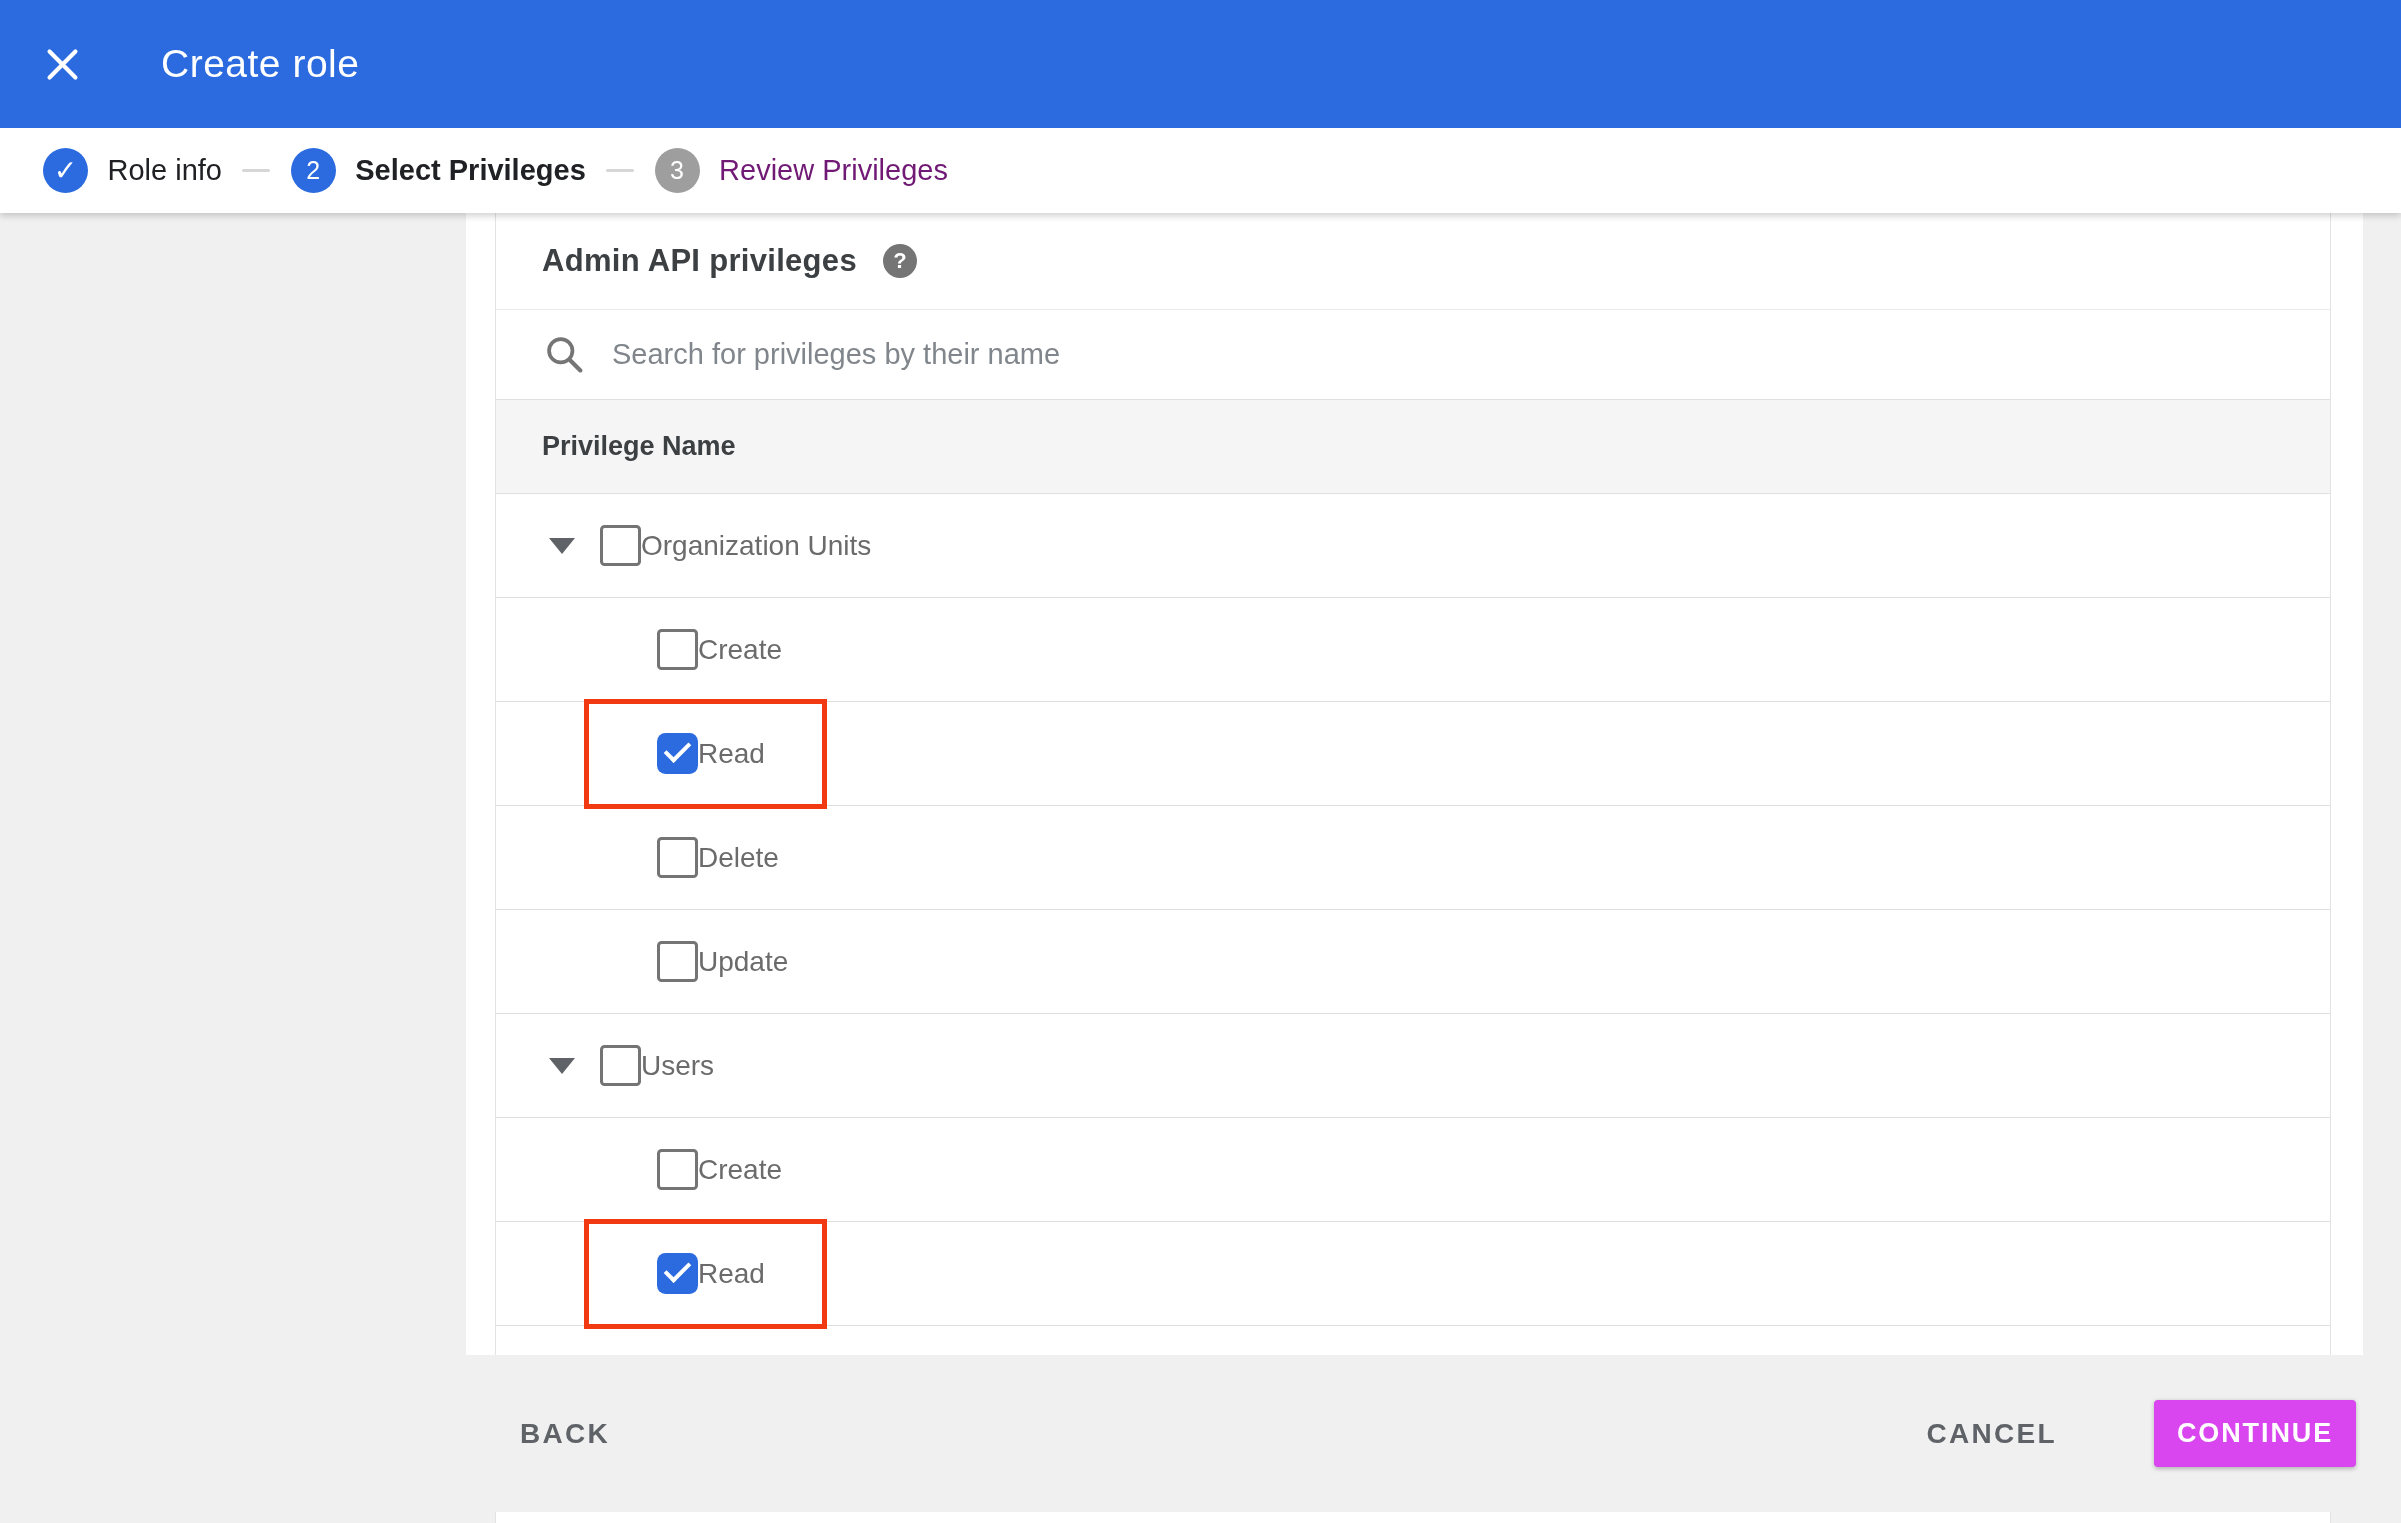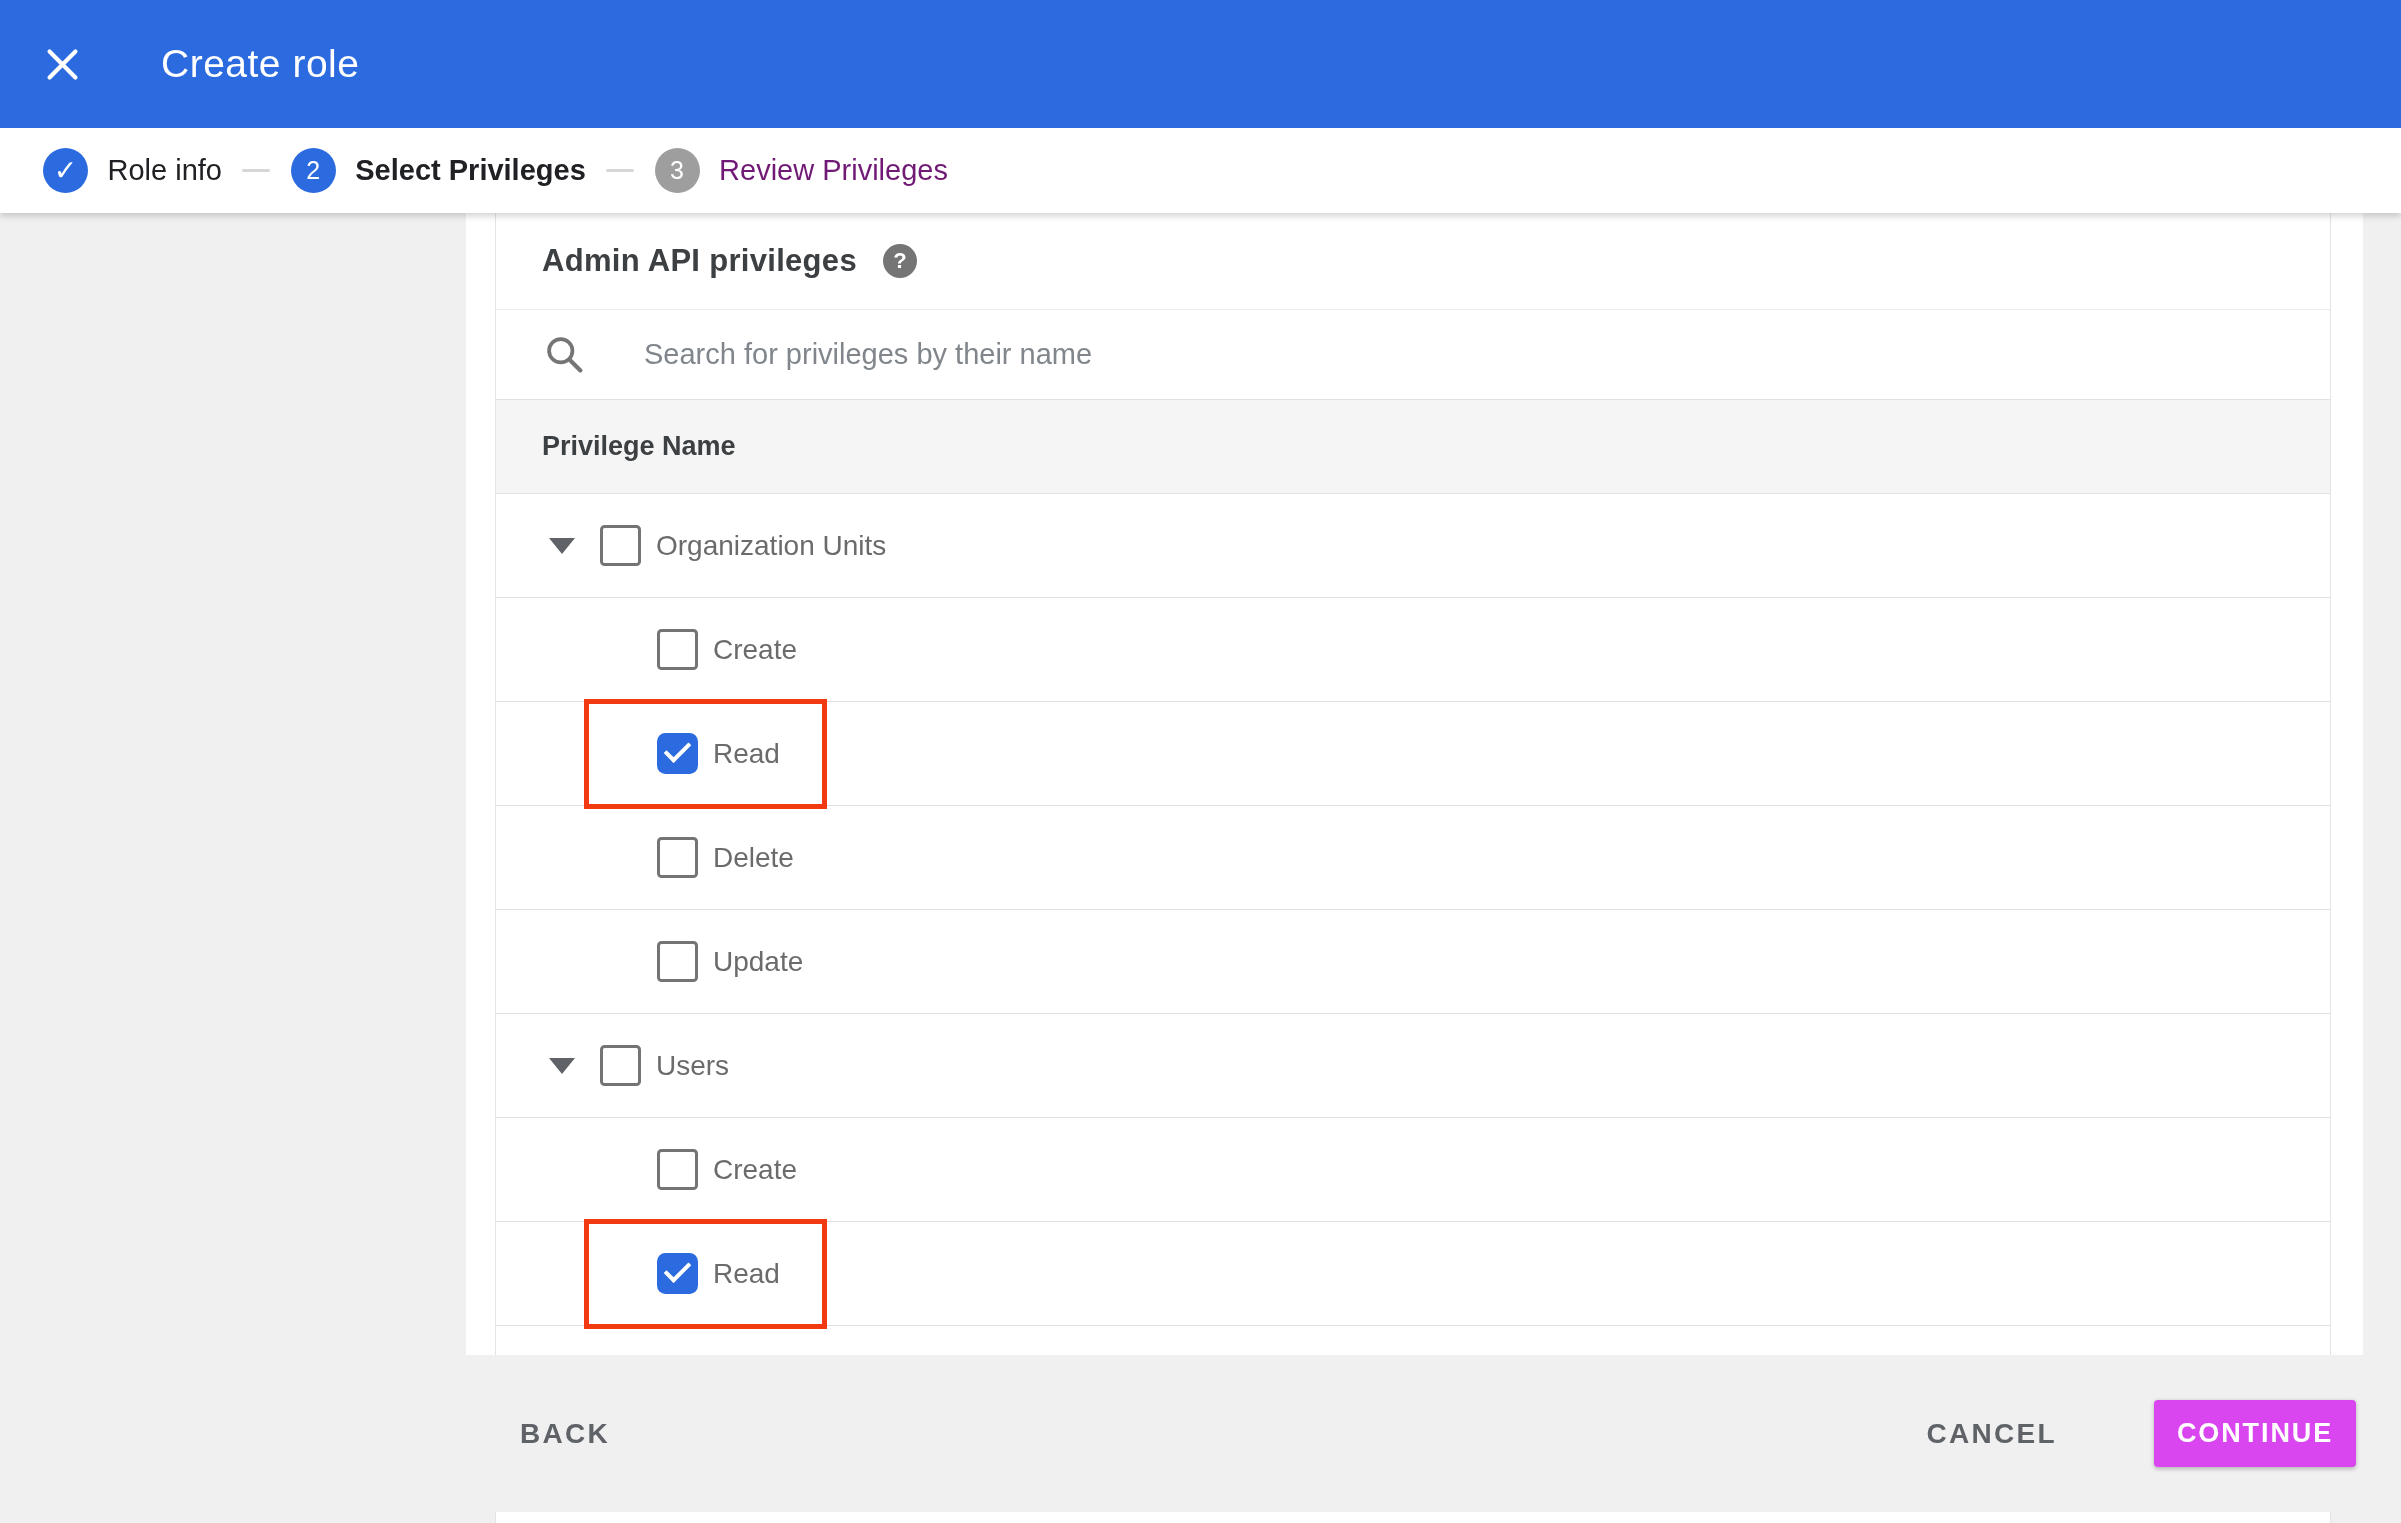--- a/index.html
+++ b/index.html
@@ -45,21 +45,21 @@
     border-left:1.9px solid #e3e3e3; border-right:1.9px solid #e3e3e3; z-index:2;
   }
   .panel-heading-block { height:97px; display:flex; align-items:center; padding-left:46px; border-bottom:1.9px solid #ececec; }
   .panel-heading { font-size:31px; font-weight:700; color:#3c4043; letter-spacing:0.3px; }
   .help-icon {
     width:34px; height:34px; border-radius:50%; background:#757575; color:#ffffff;
     display:flex; align-items:center; justify-content:center; font-size:22px; font-weight:700;
     margin-left:26px; cursor:pointer;
   }
 
-  .search-row { height:90px; display:flex; align-items:center; padding-left:47px; border-bottom:1.9px solid #e0e0e0;gap:32px; }
+  .search-row { height:90px; display:flex; align-items:center; padding-left:47px; border-bottom:1.9px solid #e0e0e0; }
   .search-icon { flex:none; }
   .search-input {
     border:none; outline:none; margin-left:26px; font-size:29px; color:#3c4043; width:1485px;
     font-family:"Liberation Sans","DejaVu Sans",sans-serif; background:transparent;
   }
   .search-input::placeholder { color:#80868b; opacity:1; }
 
   .table-header-row { height:94px; background:#f5f5f5; display:flex; align-items:center; padding-left:46px; border-bottom:1.9px solid #e0e0e0; }
   .table-header-label { font-size:27px; font-weight:700; color:#3c4043; }
 
@@ -70,21 +70,21 @@
     width:0; height:0; border-left:13px solid transparent; border-right:13px solid transparent;
     border-top:16px solid #5f6368; margin-right:25px; cursor:pointer; flex:none;
   }
   .cb { width:41px; height:41px; flex:none; cursor:pointer; position:relative; }
   .cb.unchecked { border:3.7px solid #747474; border-radius:4.6px; background:#ffffff; }
   .cb.checked { background:#2b6bdf; border-radius:8.4px; }
   .cb.checked::after {
     content:""; position:absolute; left:8.4px; top:9.3px; width:21.3px; height:10.2px;
     border-left:4.6px solid #ffffff; border-bottom:4.6px solid #ffffff; transform:rotate(-45deg);
   }
-  .row-label { margin-left:15px; font-size:28px; color:#6b6b6b; }
+  .row-label { font-size:28px; color:#6b6b6b; }
   .red-box {
     display:none; position:absolute; left:88px; top:-2.8px; width:243px; height:110px;
     border:5.6px solid #f23a12; pointer-events:none; z-index:5;
   }
   .t-row.highlighted .red-box { display:block; }
   .sliver { height:56px; background:#ffffff; }
 
   
   .footer {
     position:absolute; left:0; bottom:12px; width:100%; height:157px; background:#f0f0f0;

